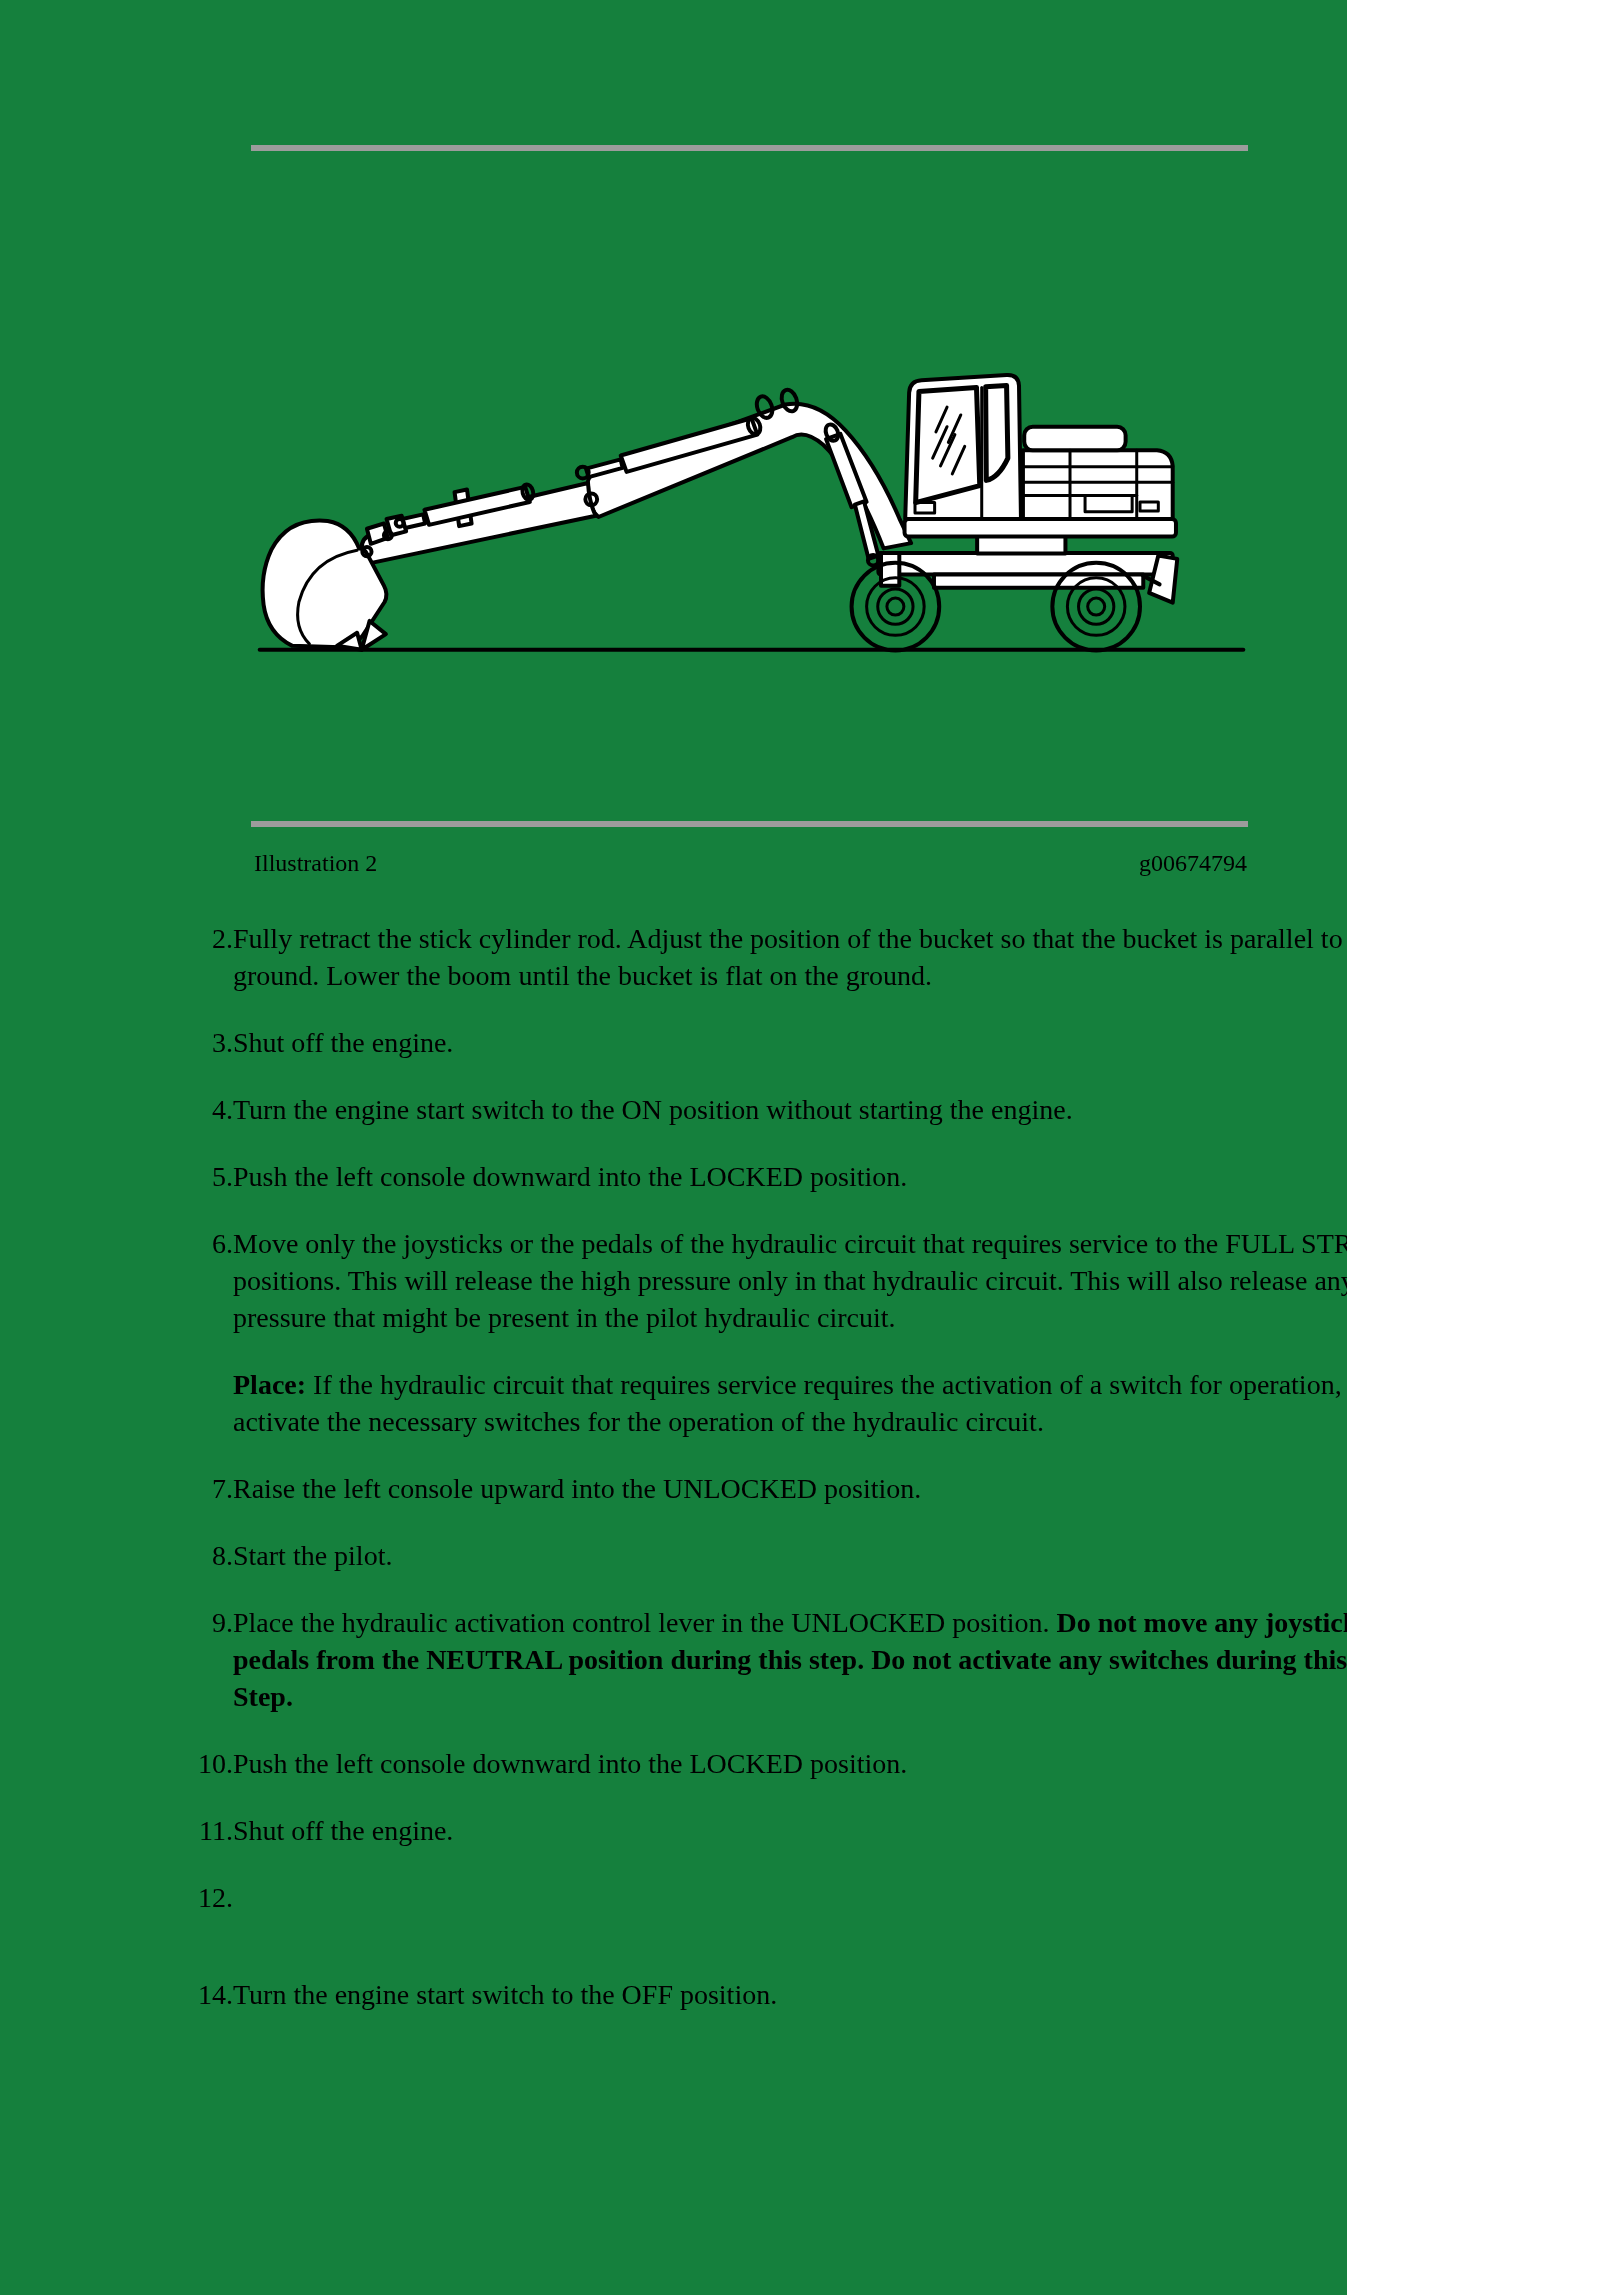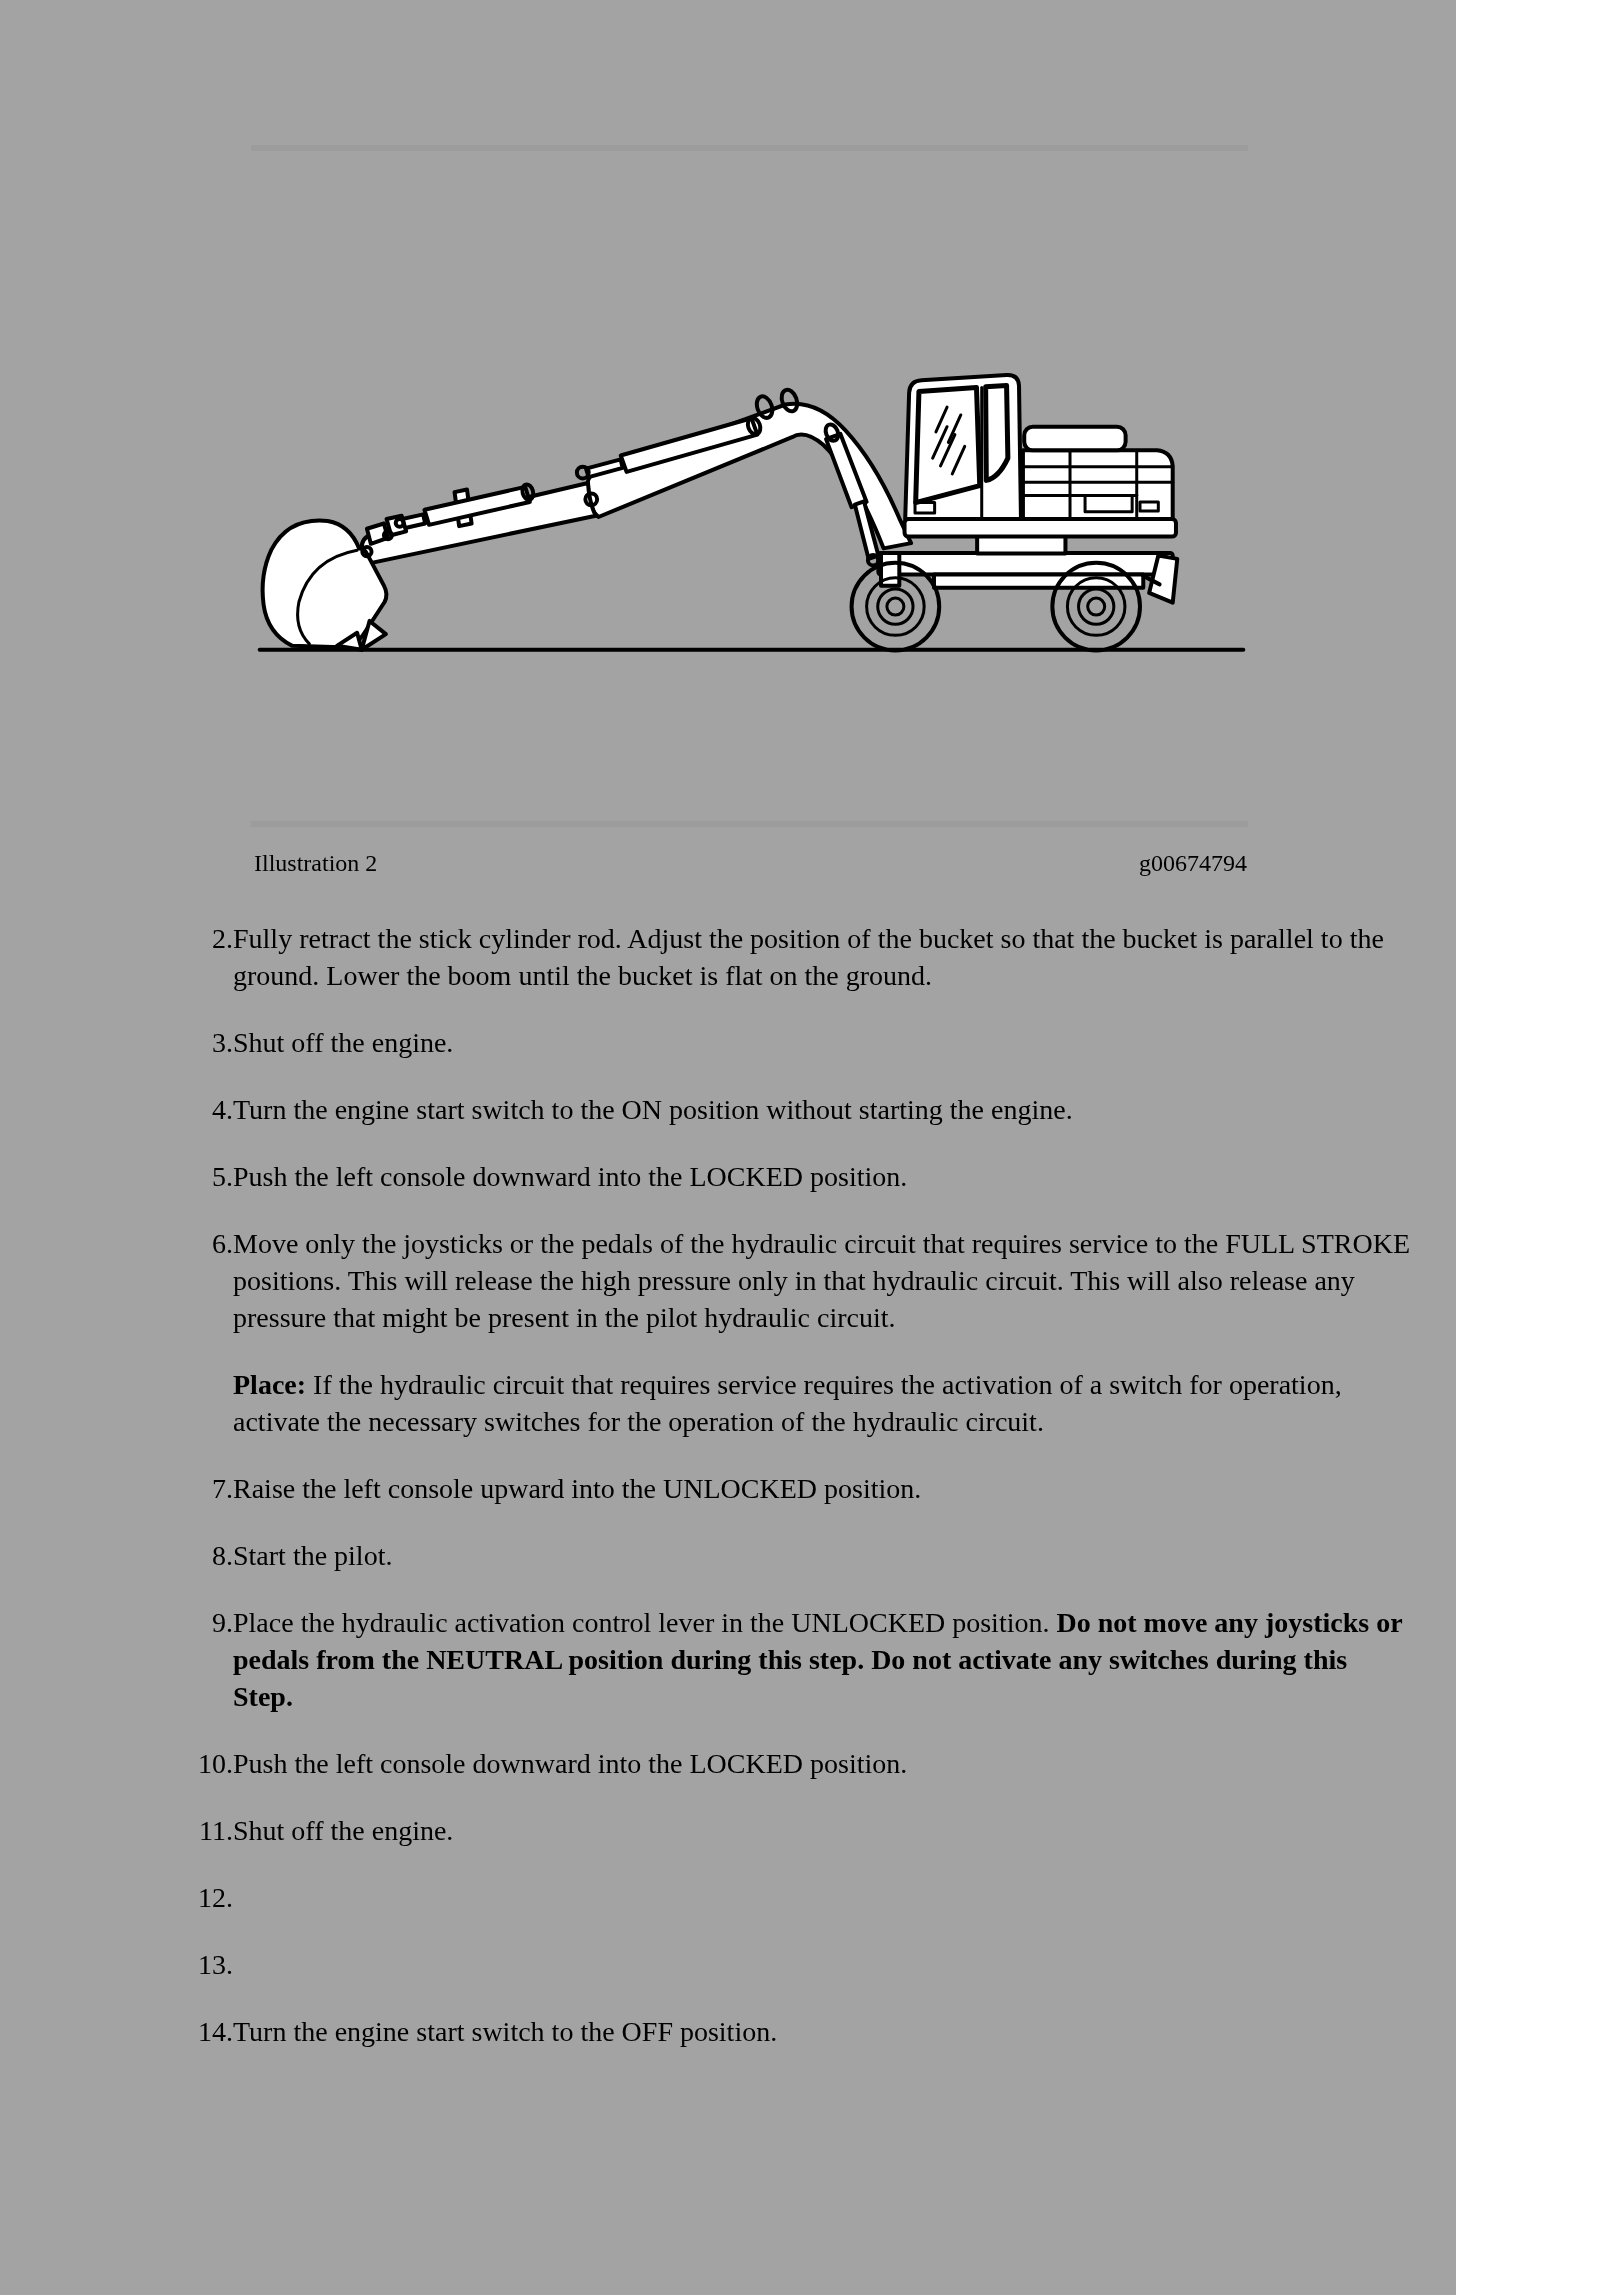--- a/index.html
+++ b/index.html
@@ -1,16 +1,16 @@
 <!DOCTYPE html>
 <html style="font-size:10.5px"><head>
 <meta charset="utf-8">
 <style>
   html,body{margin:0;padding:0;background:#ffffff;}
-  .page{position:relative;width:1456px;height:2295px;background:#a3a3a3;
+  .page{position:relative;width:1347px;height:2295px;background:#15803d;
         font-family:"Liberation Serif",serif;color:#000;overflow:hidden;}
   .rule{position:absolute;left:251px;width:997px;height:5.9px;background:#9c9c9c;}
   #rule-top{top:145px;}
   #rule-bottom{top:821px;}
   .fig{position:absolute;left:254px;top:154px;width:995px;height:518px;}
   .fig svg{width:100%;height:100%;}
   .caption{position:absolute;left:254px;top:849px;width:993px;
            display:flex;justify-content:space-between;font-size:24px;line-height:29px;}
   .steps{position:absolute;left:0;top:920px;width:1623px;}
   .step{display:flex;margin-bottom:30px;font-size:28px;line-height:37px;}
@@ -214,21 +214,20 @@
       <div class="step">
         <span class="step-num">11.</span>
         <div class="step-body">
           <p class="step-par"><span>Shut off the engine.</span></p>
         </div>
       </div>
       <div class="step">
         <span class="step-num">12.</span>
       </div>
       <div class="step">
-        <span class="step-num">13.</span>
       </div>
       <div class="step">
         <span class="step-num">14.</span>
         <div class="step-body">
           <p class="step-par"><span>Turn the engine start switch to the OFF position.</span></p>
         </div>
       </div>
     </div>
 
 </div>

